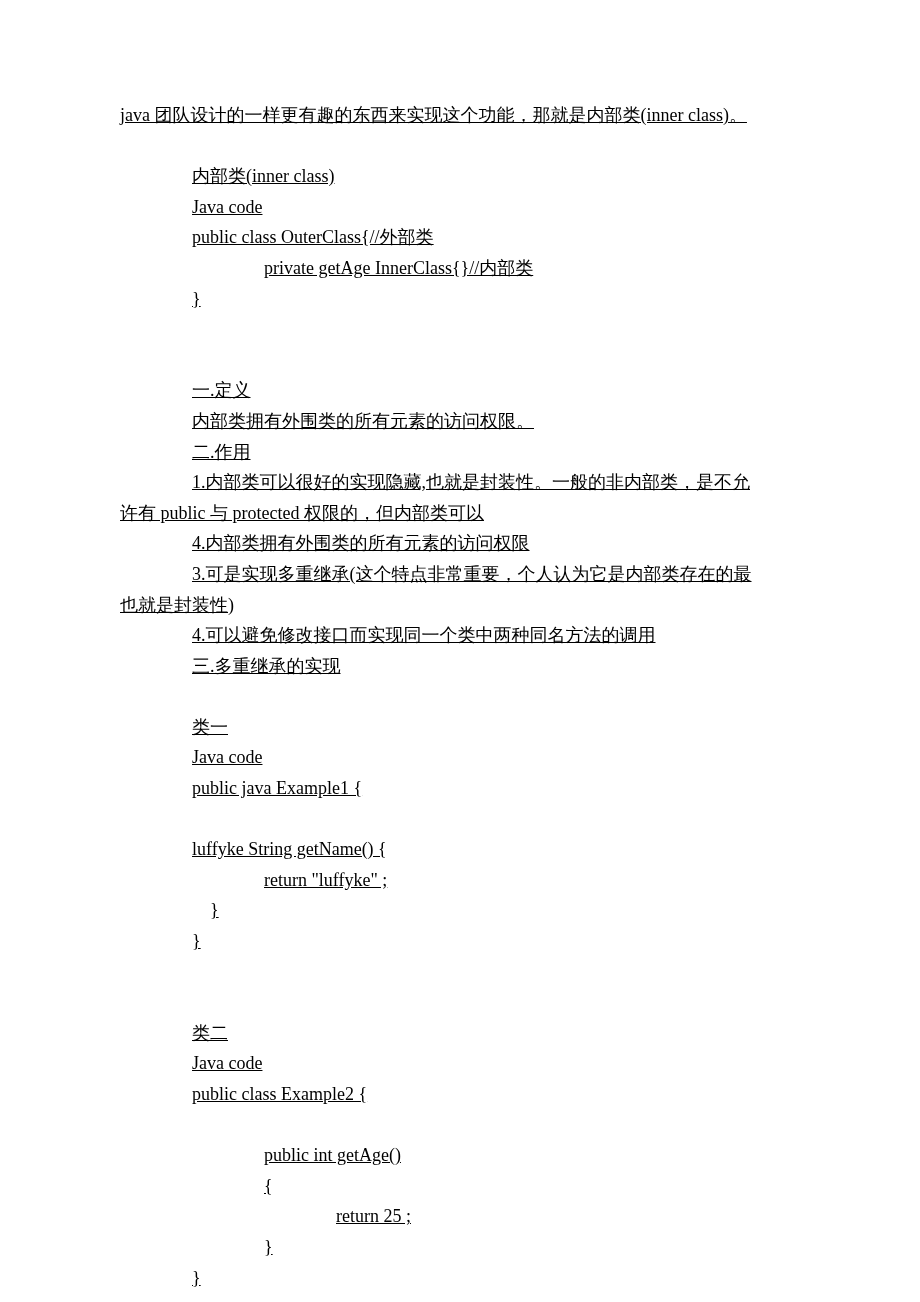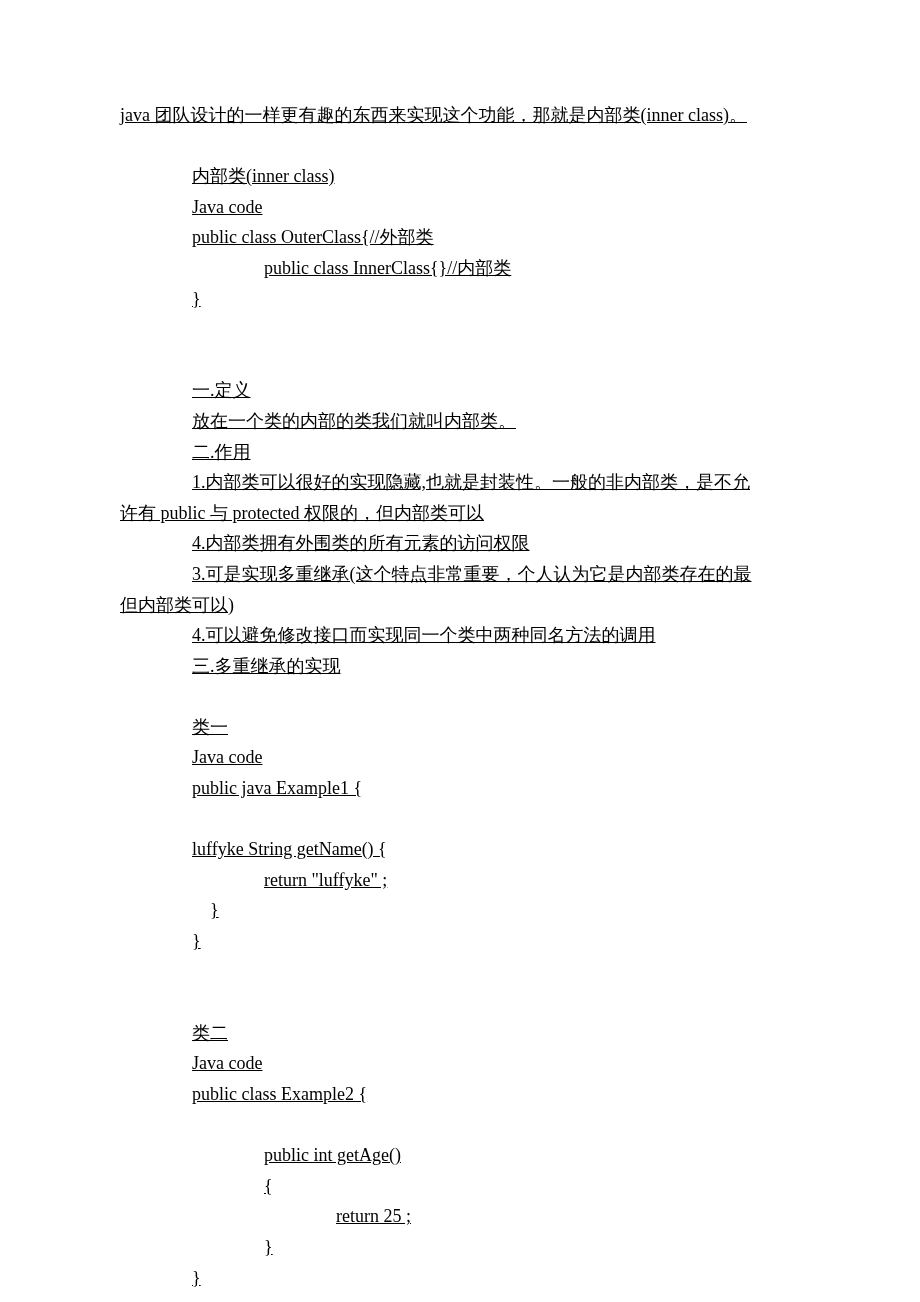--- a/index.html
+++ b/index.html
@@ -36,34 +36,34 @@
 </head>
 <body>
 
 <p class="para no-indent">java 团队设计的一样更有趣的东西来实现这个功能，那就是内部类(inner class)。</p>
 
 <div class="blank"></div>
 
 <p class="para indent1">内部类(inner class)</p>
 <p class="para indent1">Java code</p>
 <p class="para indent1">public class OuterClass{//外部类</p>
-<p class="para indent2">public class InnerClass{}//内部类</p>
+<p class="para indent2">private getAge InnerClass{}//内部类</p>
 <p class="para indent1">}</p>
 
 <div class="blank"></div>
 <div class="blank"></div>
 
 <p class="para indent1">一.定义</p>
-<p class="para indent1">放在一个类的内部的类我们就叫内部类。</p>
+<p class="para indent1">内部类拥有外围类的所有元素的访问权限。</p>
 <p class="para indent1">二.作用</p>
 <p class="para indent1">1.内部类可以很好的实现隐藏,也就是封装性。一般的非内部类，是不允</p>
 <p class="para no-indent">许有 public 与 protected 权限的，但内部类可以</p>
 <p class="para indent1">4.内部类拥有外围类的所有元素的访问权限</p>
 <p class="para indent1">3.可是实现多重继承(这个特点非常重要，个人认为它是内部类存在的最</p>
-<p class="para no-indent">但内部类可以)</p>
+<p class="para no-indent">也就是封装性)</p>
 <p class="para indent1">4.可以避免修改接口而实现同一个类中两种同名方法的调用</p>
 <p class="para indent1">三.多重继承的实现</p>
 
 <div class="blank"></div>
 
 <p class="para indent1">类一</p>
 <p class="para indent1">Java code</p>
 <p class="para indent1">public    java   Example1 {</p>
 <div class="blank"></div>
 <p class="para indent1">luffyke   String getName()   {</p>

